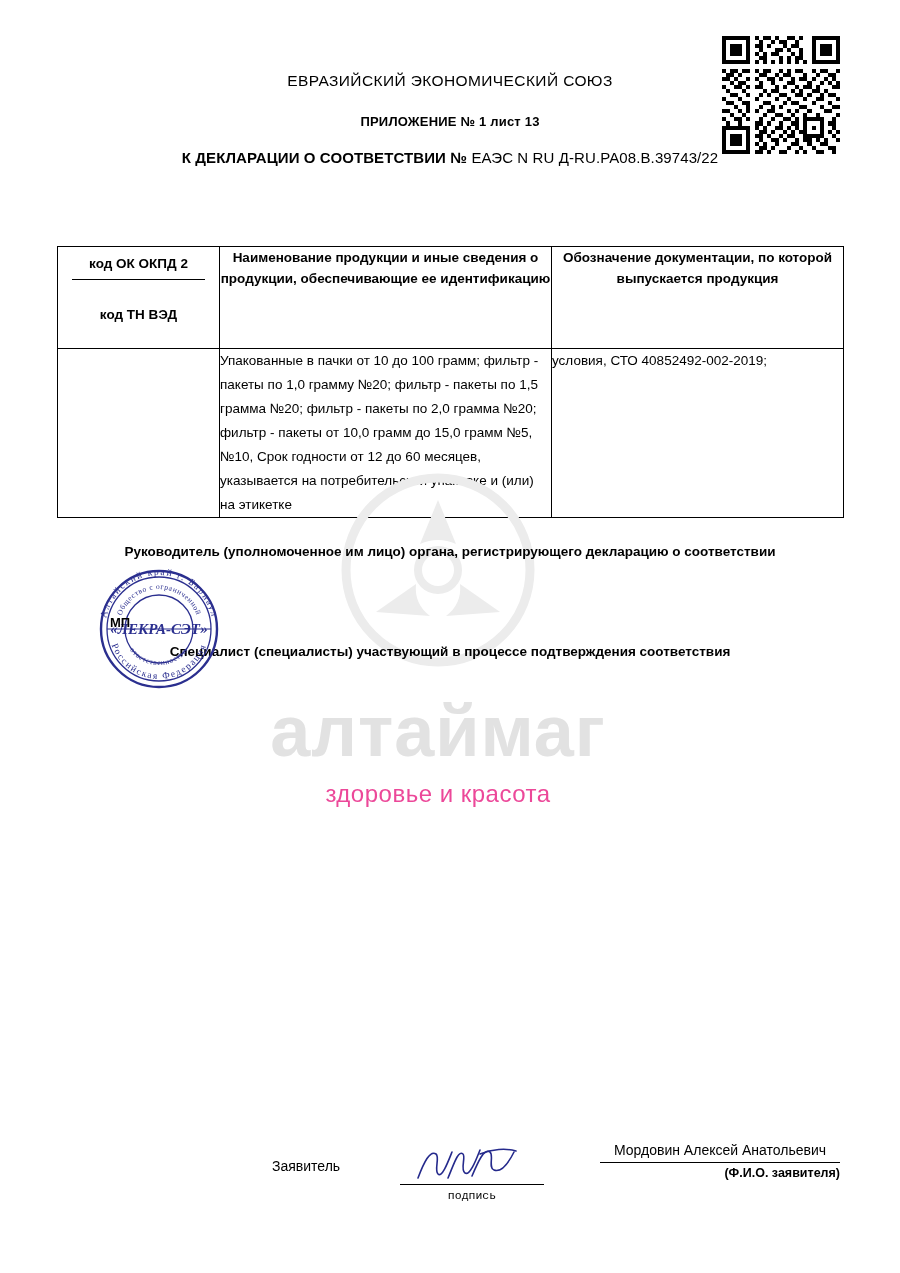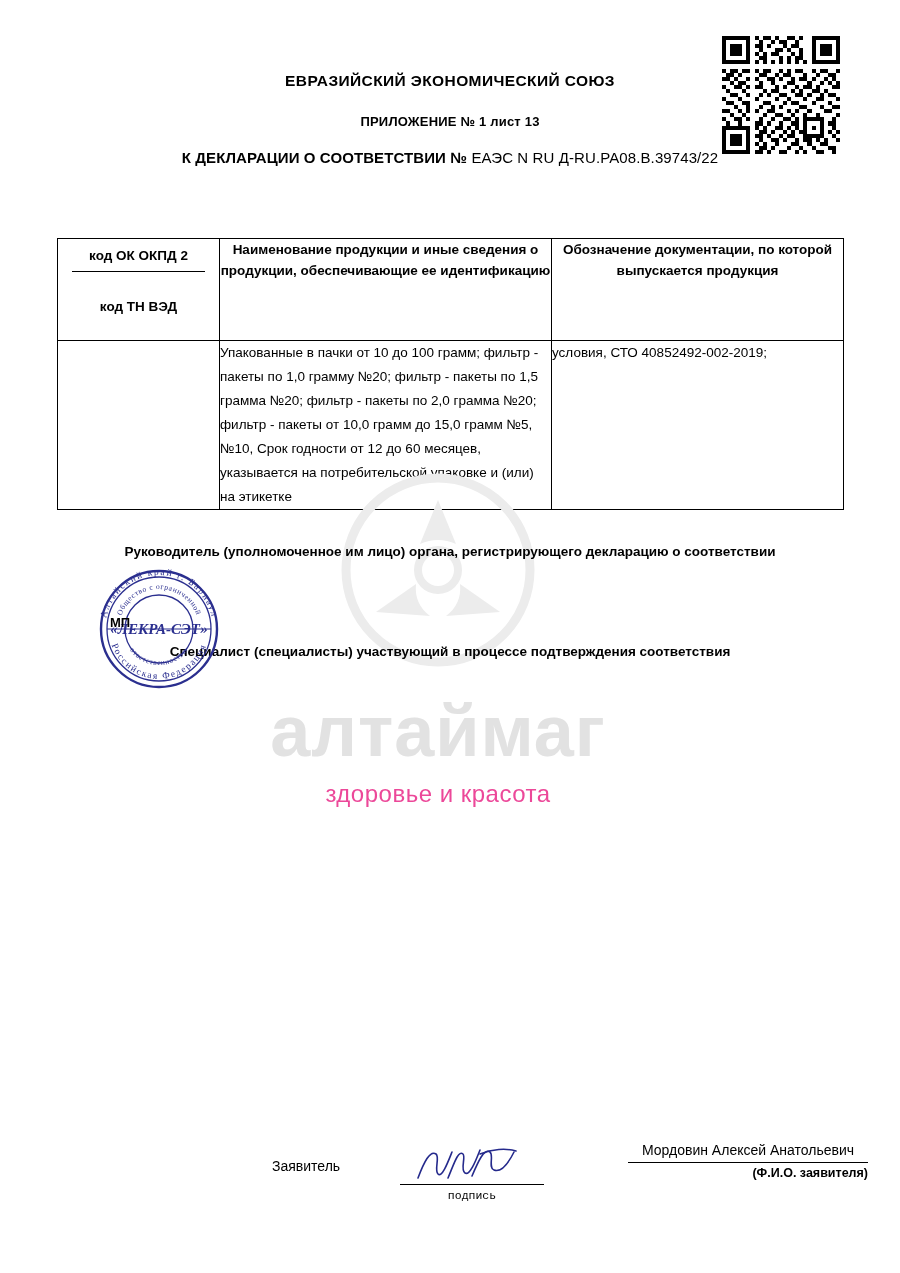--- a/index.html
+++ b/index.html
@@ -35,42 +35,42 @@
   
   .header {
     position: absolute;
     top: 72px;
     left: 0;
     width: 900px;
     text-align: center;
   }
   .hdr-line1 {
     font-size: 15.5px;
-    font-weight: bold;
+    font-weight: normal;
     letter-spacing: 0.4px;
     margin-bottom: 24px;
   }
   .hdr-line2 {
     font-size: 13px;
     font-weight: bold;
     letter-spacing: 0.2px;
     margin-bottom: 20px;
   }
   .hdr-line3 {
     font-size: 15px;
     letter-spacing: 0.1px;
   }
   .hdr-line3 .bold {
     font-weight: bold;
   }
 
   
   .tbl {
     position: absolute;
-    top: 238px;
+    top: 246px;
     left: 57px;
     width: 786px;
     border-collapse: collapse;
     table-layout: fixed;
   }
   .tbl td {
     border: 1px solid #000;
     vertical-align: top;
     padding: 0;
   }
@@ -200,21 +200,21 @@
     color: #252a8c;
   }
   .f-podpis {
     font-size: 11.5px;
     padding-top: 4px;
     font-family: Liberation Mono, monospace;
   }
   .f-name-area {
     position: absolute;
     top: 0;
-    left: 628px;
+    left: 600px;
     width: 240px;
     text-align: center;
   }
   .f-name {
     font-size: 14px;
     line-height: 20px;
     padding-bottom: 2px;
     border-bottom: 1px solid #000;
   }
   .f-fio {

